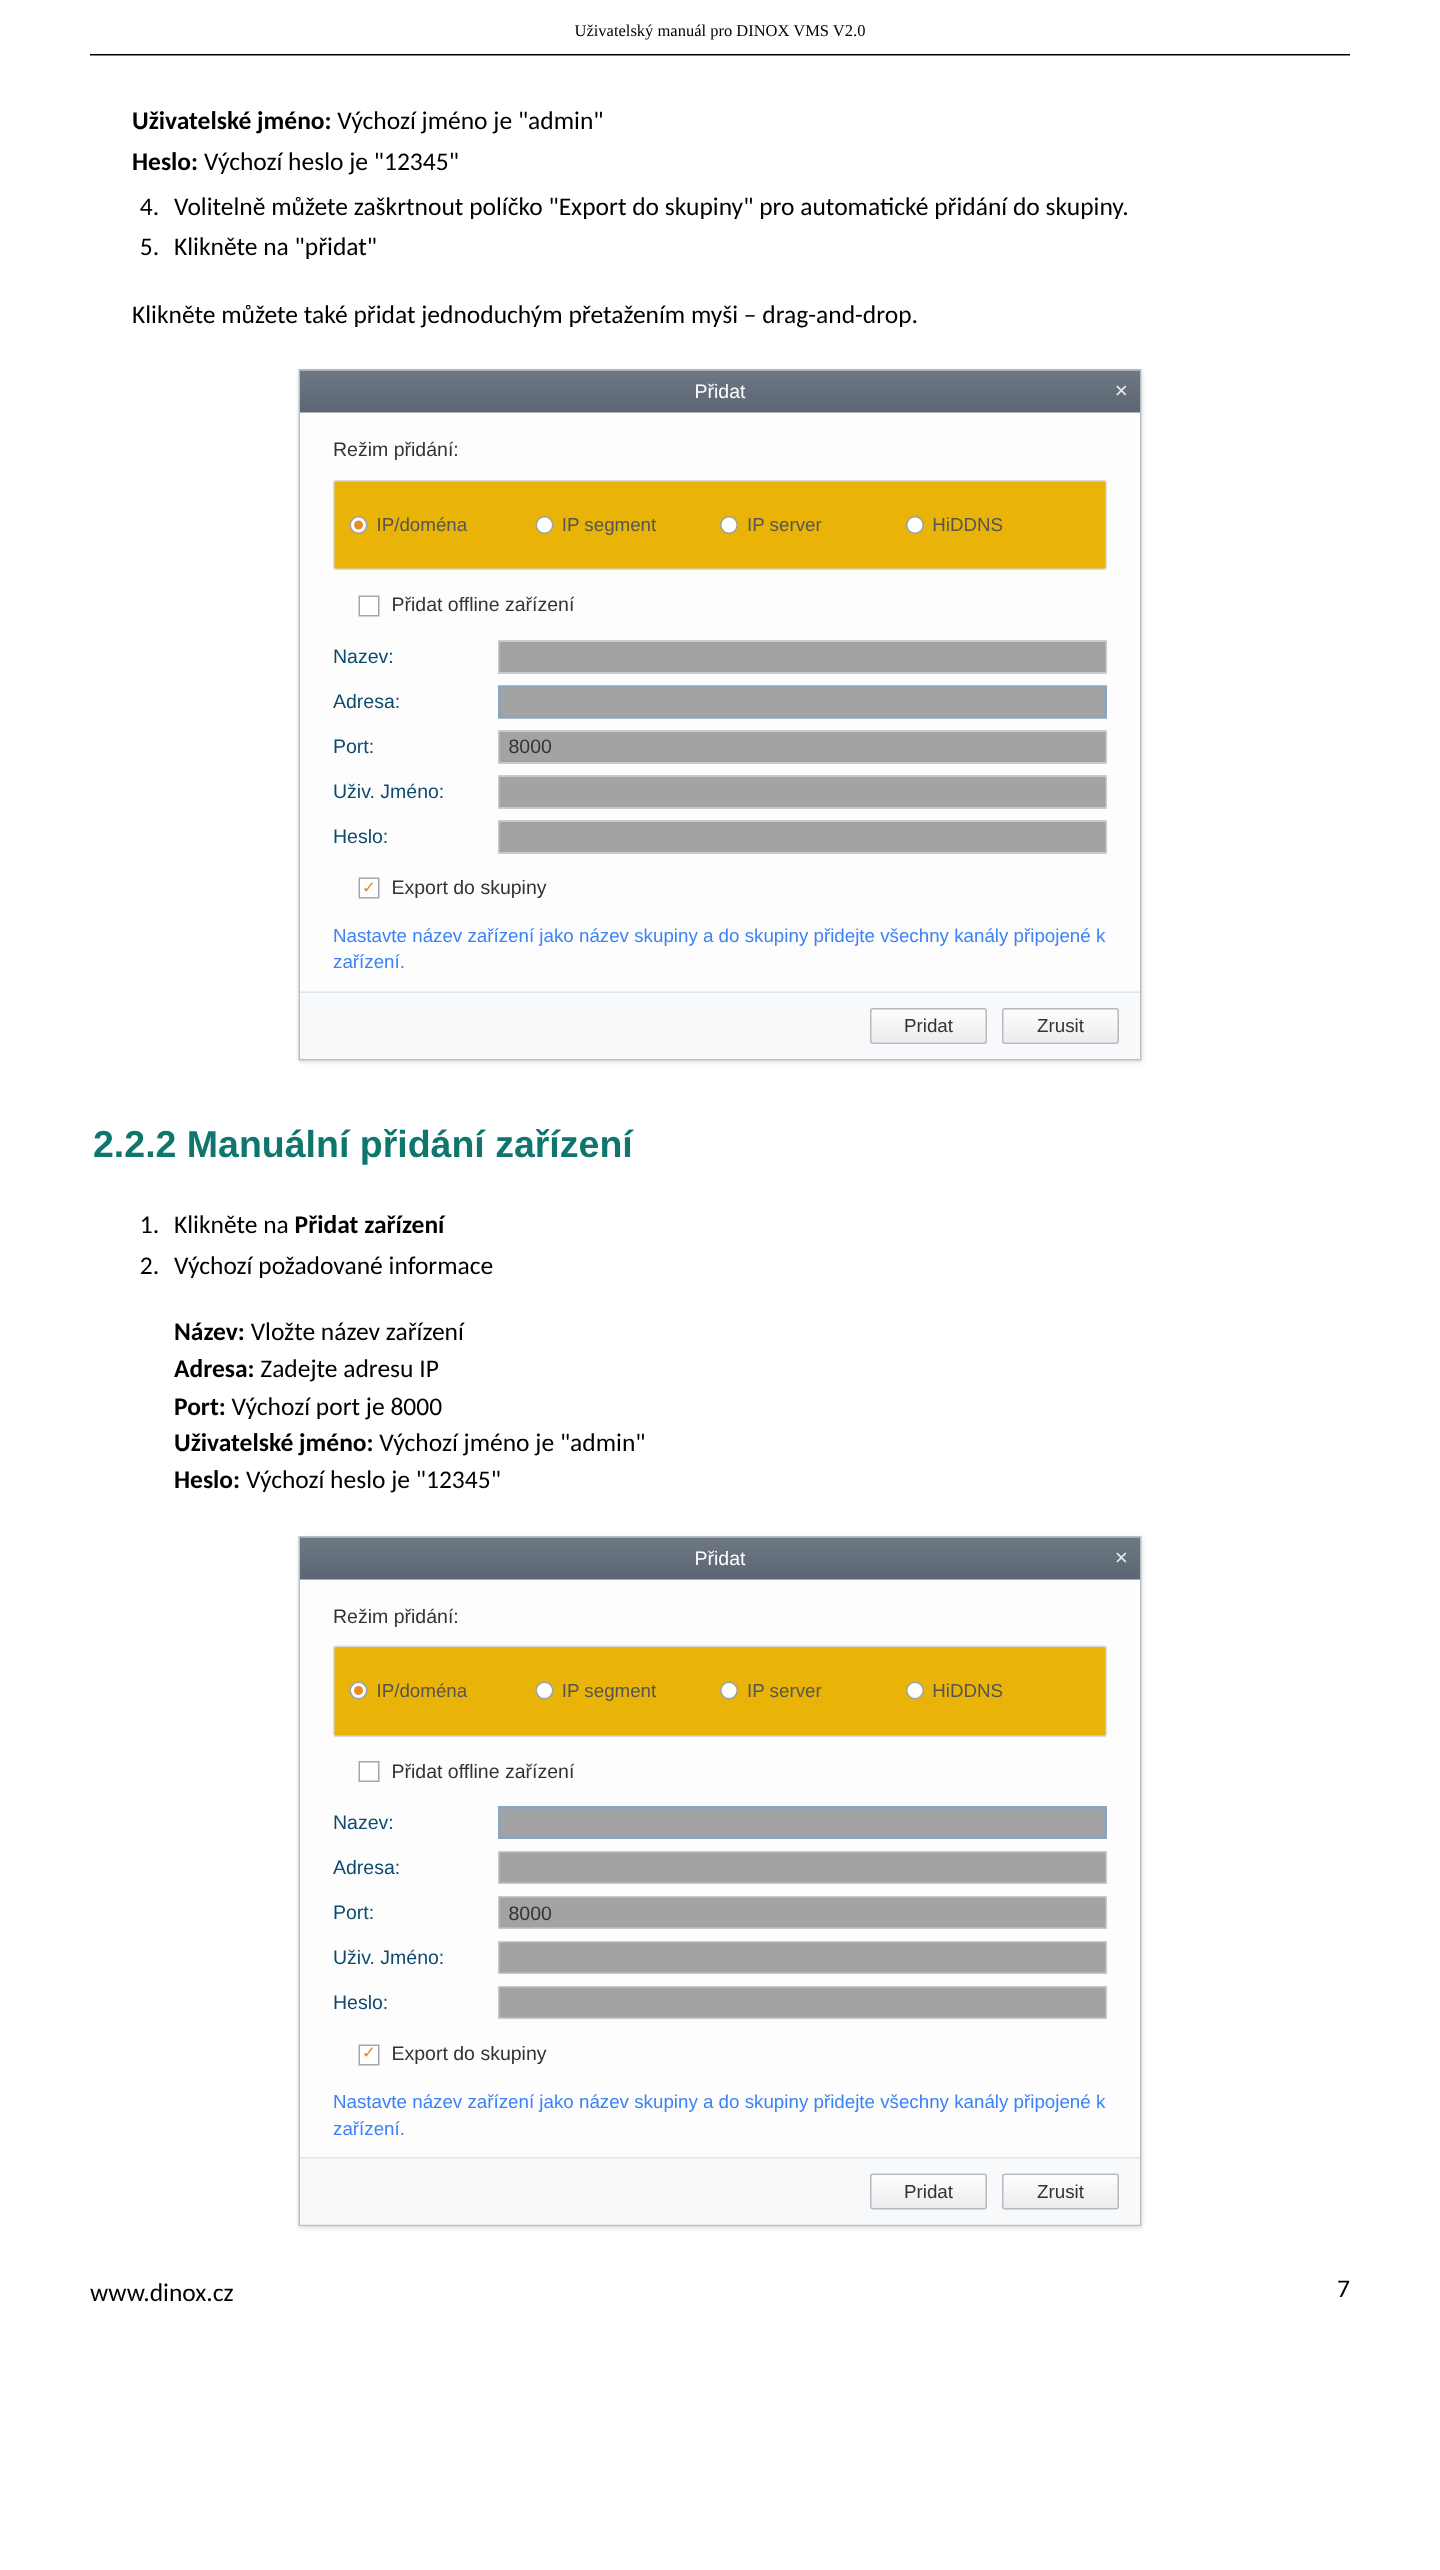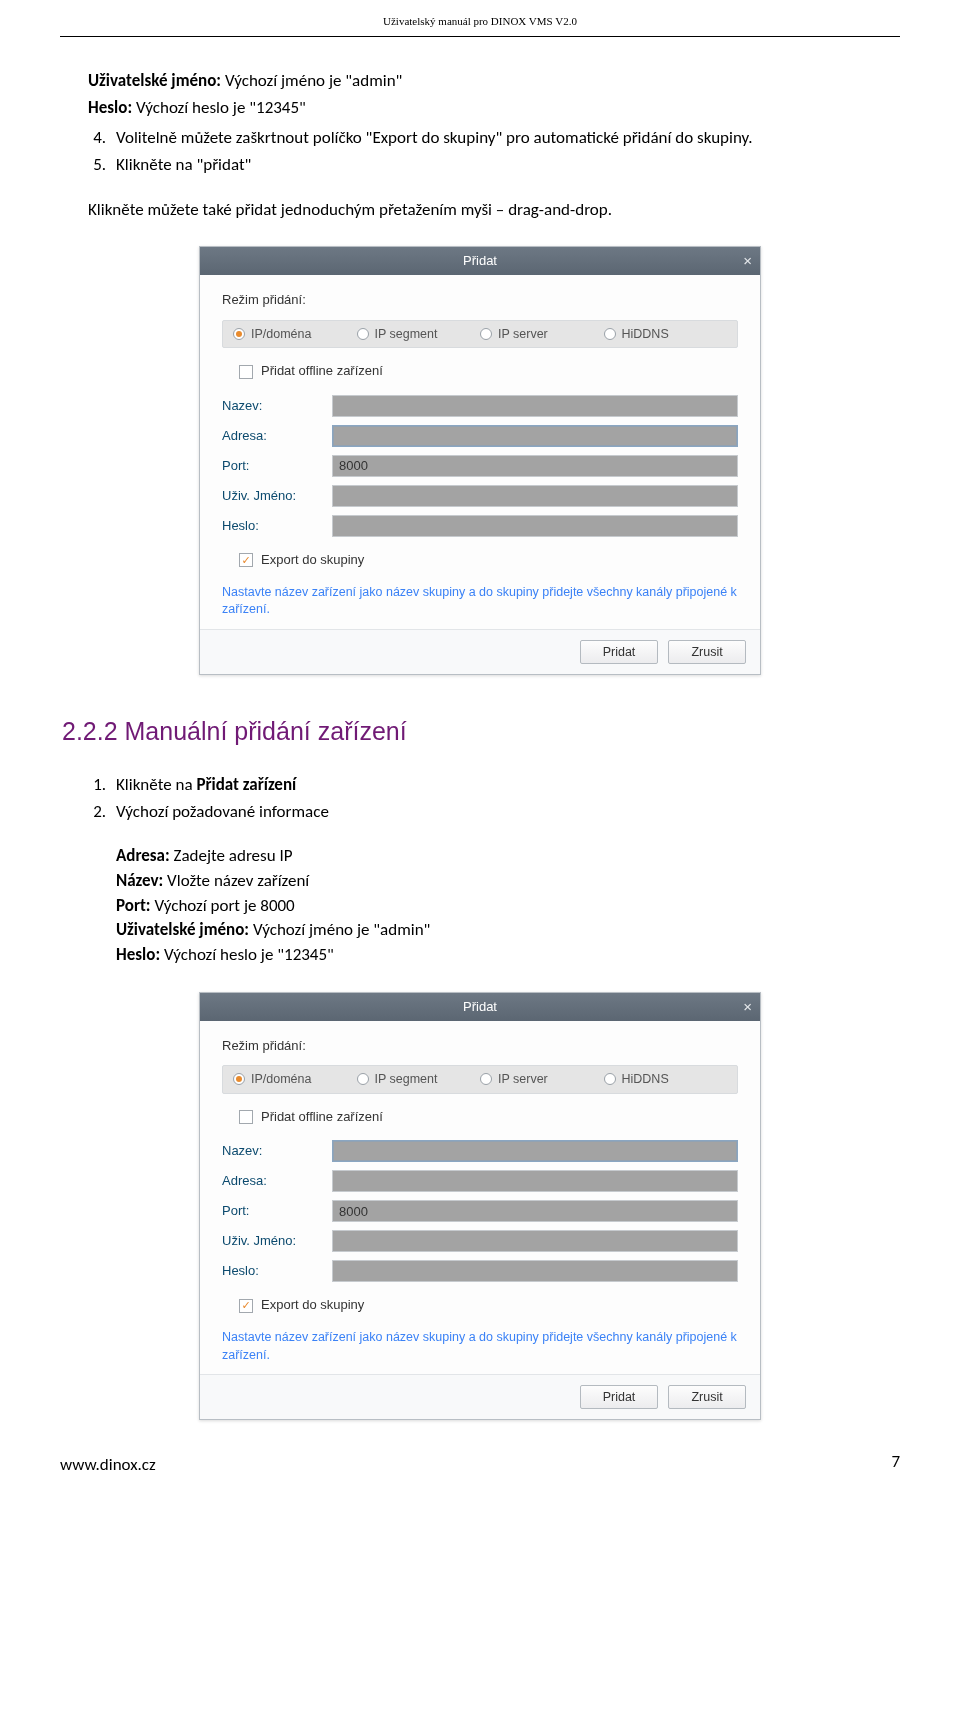--- a/index.html
+++ b/index.html
@@ -23,22 +23,22 @@
   .content { padding-top: 30px; }
   .intro-line { margin: 2px 0 2px 28px; }
   .intro-line .bold { font-weight: bold; }
   .numbered-list { list-style: decimal; margin: 6px 0 20px 50px; }
   .numbered-list li { padding-left: 6px; margin: 2px 0; }
   .sub-line { margin-left: 28px; margin-bottom: 24px; }
   .sub-line2 { margin-left: 56px; }
   .section-heading {
     font-family: Arial, sans-serif;
     font-size: 25px;
-    font-weight: normal;
-    color: #701a75;
+    font-weight: bold;
+    color: #0f766e;
     margin: 38px 0 24px 2px;
   }
   .bold { font-weight: bold; }
 
   .dialog {
     width: 562px;
     margin: 0 auto 30px auto;
     border: 1px solid #b8bec4;
     background: #fdfdfd;
     box-shadow: 0 1px 3px rgba(0,0,0,0.15);
@@ -61,23 +61,23 @@
     color: #e6e9ec;
     font-size: 15px;
     cursor: pointer;
   }
   .dialog-body { padding: 16px 22px 10px 22px; }
   .mode-label { margin-bottom: 10px; }
   .radio-row {
     display: flex;
     gap: 0;
     border: 1px solid #d8dbde;
-    background: #e5e5e5;
+    background: #eab308;
     border-radius: 2px;
-    padding: 4px 10px;
+    padding: 20px 10px;
     margin-bottom: 14px;
   }
   .radio-opt { flex: 1; display: flex; align-items: center; gap: 6px; color: #555; font-size: 12.5px;}
   .radio-dot {
     width: 12px; height: 12px; border-radius: 50%;
     border: 1px solid #9aa1a8; background: #fff;
     display:inline-flex; align-items:center; justify-content:center;
   }
   .radio-dot.checked::after {
     content:""; width:6px; height:6px; border-radius:50%;
@@ -208,22 +208,22 @@
     </div>
   </div>
 
   <h2 class="section-heading">2.2.2 Manuální přidání zařízení</h2>
 
   <ol class="numbered-list" id="list-b">
       <li><span>Klikněte na </span><span class="bold">Přidat zařízení</span></li>
       <li><span>Výchozí požadované informace</span></li>
     </ol>
   <div id="sub-b">
+      <div class="sub-line2"><span class="bold">Název:</span><span> Vložte název zařízení</span></div>
       <div class="sub-line2"><span class="bold">Adresa:</span><span> Zadejte adresu IP</span></div>
-      <div class="sub-line2"><span class="bold">Název:</span><span> Vložte název zařízení</span></div>
       <div class="sub-line2"><span class="bold">Port:</span><span> Výchozí port je 8000</span></div>
       <div class="sub-line2"><span class="bold">Uživatelské jméno:</span><span> Výchozí jméno je "admin"</span></div>
       <div class="sub-line2"><span class="bold">Heslo:</span><span> Výchozí heslo je "12345"</span></div>
     </div>
 
   <div class="dialog" style="margin-top:24px;">
     <div class="dialog-titlebar">
       <span>Přidat</span>
       <span class="dialog-close">×</span>
     </div>

